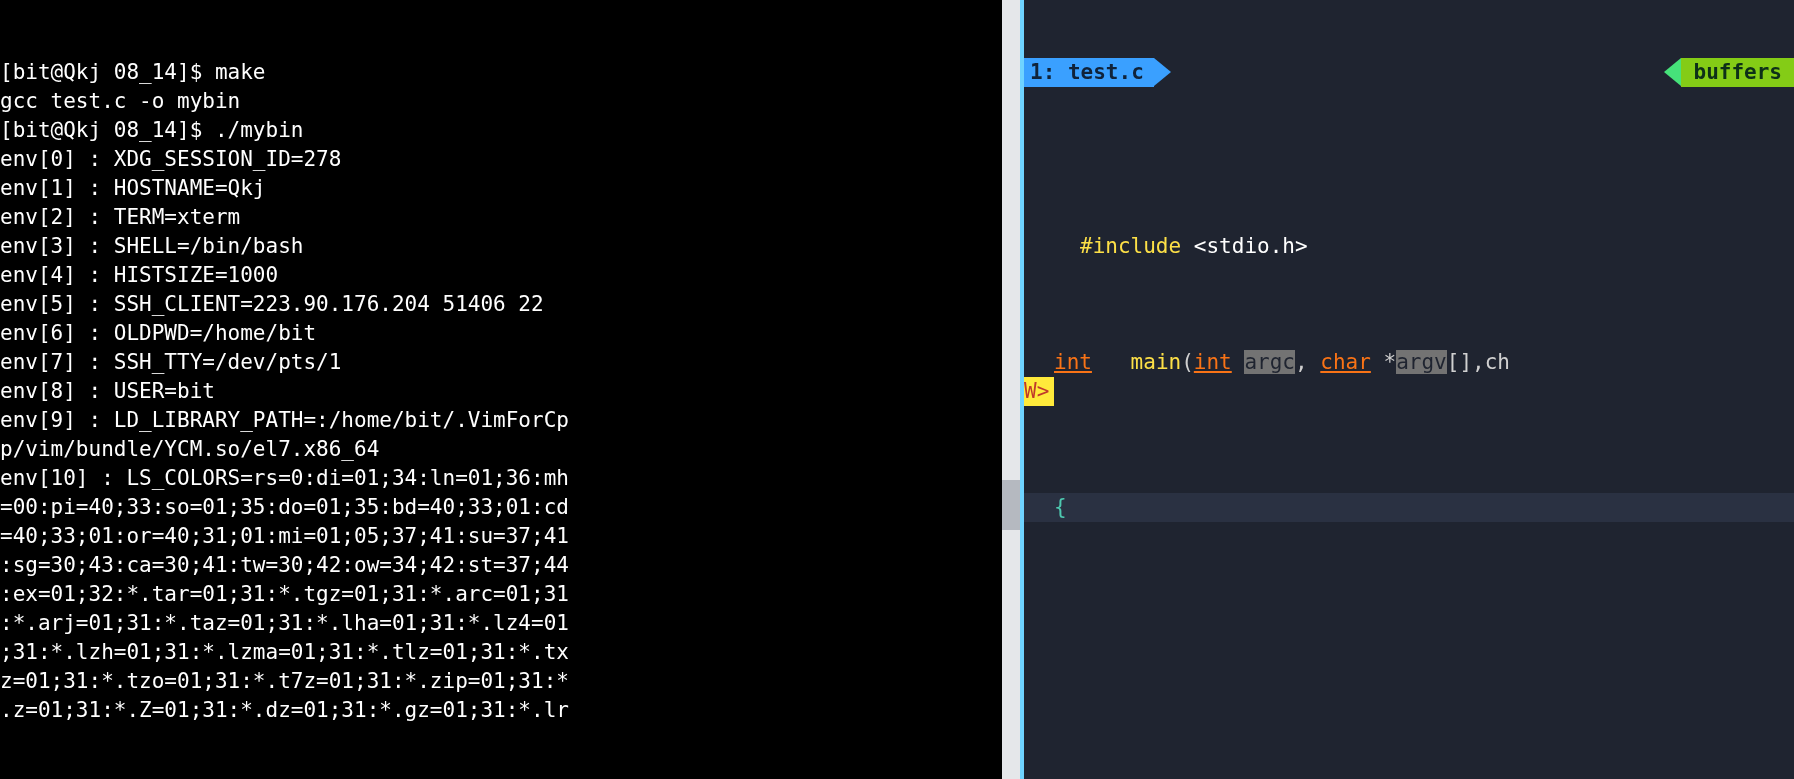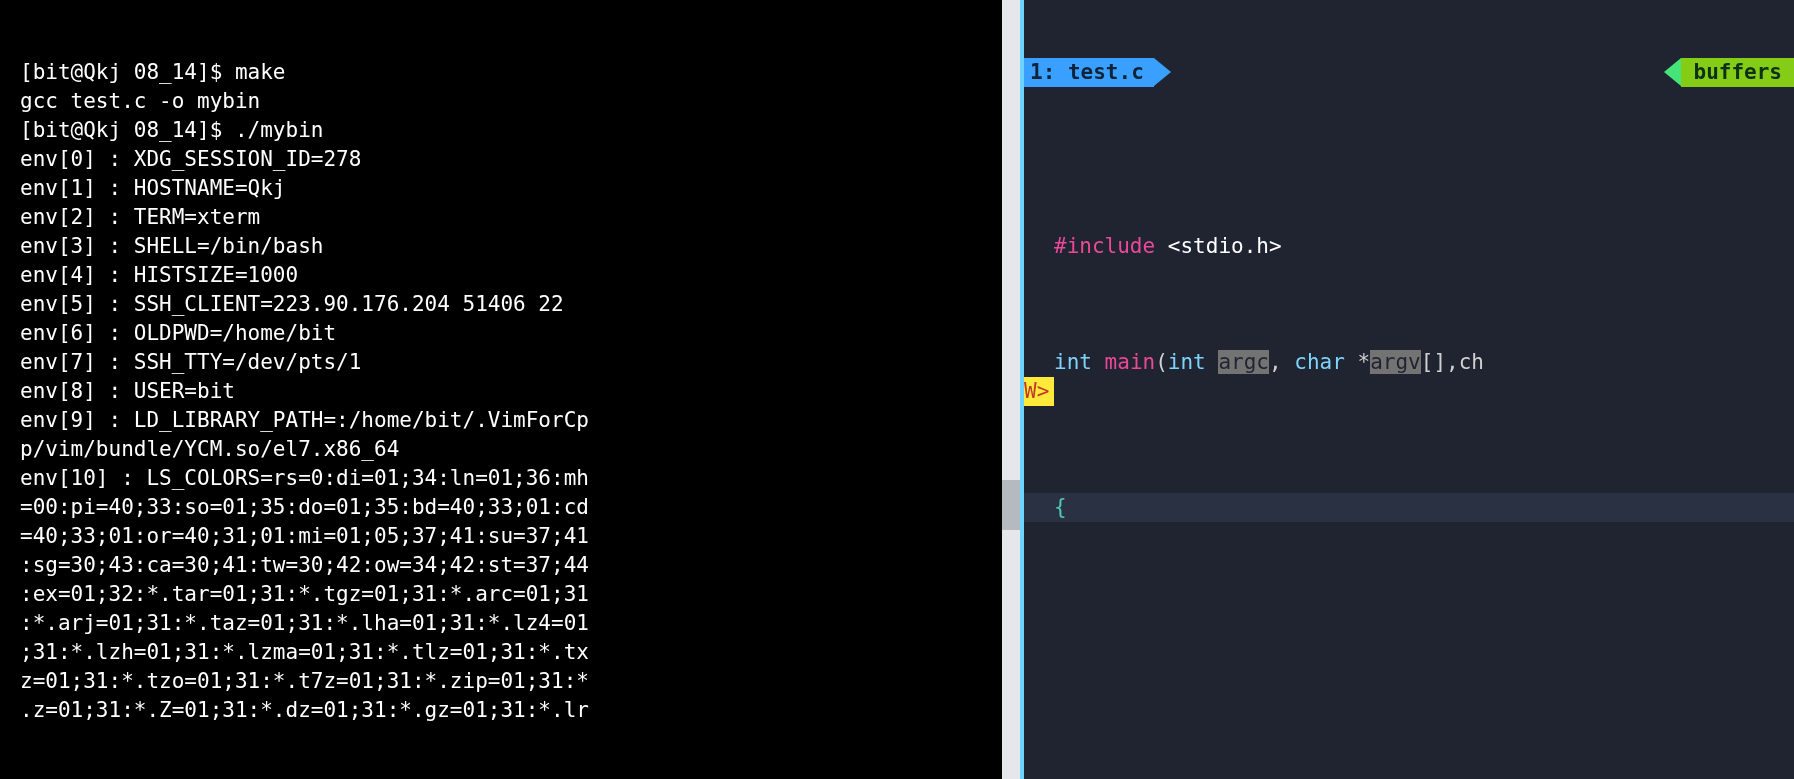--- a/index.html
+++ b/index.html
@@ -12,21 +12,21 @@
     color: #fff;
     display: flex;
   }
   .left-pane {
     width: 1002px;
     height: 100%;
     background: #000;
     overflow: hidden;
     white-space: pre;
   }
-  .left-pane .term-line { white-space: pre; margin-left: 20px; }
+  .left-pane .term-line { white-space: pre; }
   .splitter {
     width: 22px;
     height: 100%;
     background: #1f2430;
     display: flex;
     flex-direction: column;
     align-items: stretch;
   }
   .splitter .scrollbar-track {
     flex: 1;
@@ -109,22 +109,22 @@
     color: #c0392b;
     display: inline-block;
     width: 30px;
   }
   .code-line {
     padding-left: 30px;
     min-height: 29px;
     position: relative;
   }
   .code-line.current { background: #2a3142; }
-  .kw-cyan { color: #ec4899; }
-  .kw-red  { color: #7dd3fc; }
+  .kw-cyan { color: #fde047; margin-left: 26px; }
+  .kw-red  { color: #f97316; text-decoration: underline; }
   .str    { color: #ffffff; }
   .op     { color: #d0d0d0; }
   .id     { color: #d0d0d0; }
   .num    { color: #d19a66; }
   .hl-bad { background: #737373; color: #1f2430; margin-top: 12px; }
 </style>
 </head>
 <body>
 
 <div class="left-pane">

